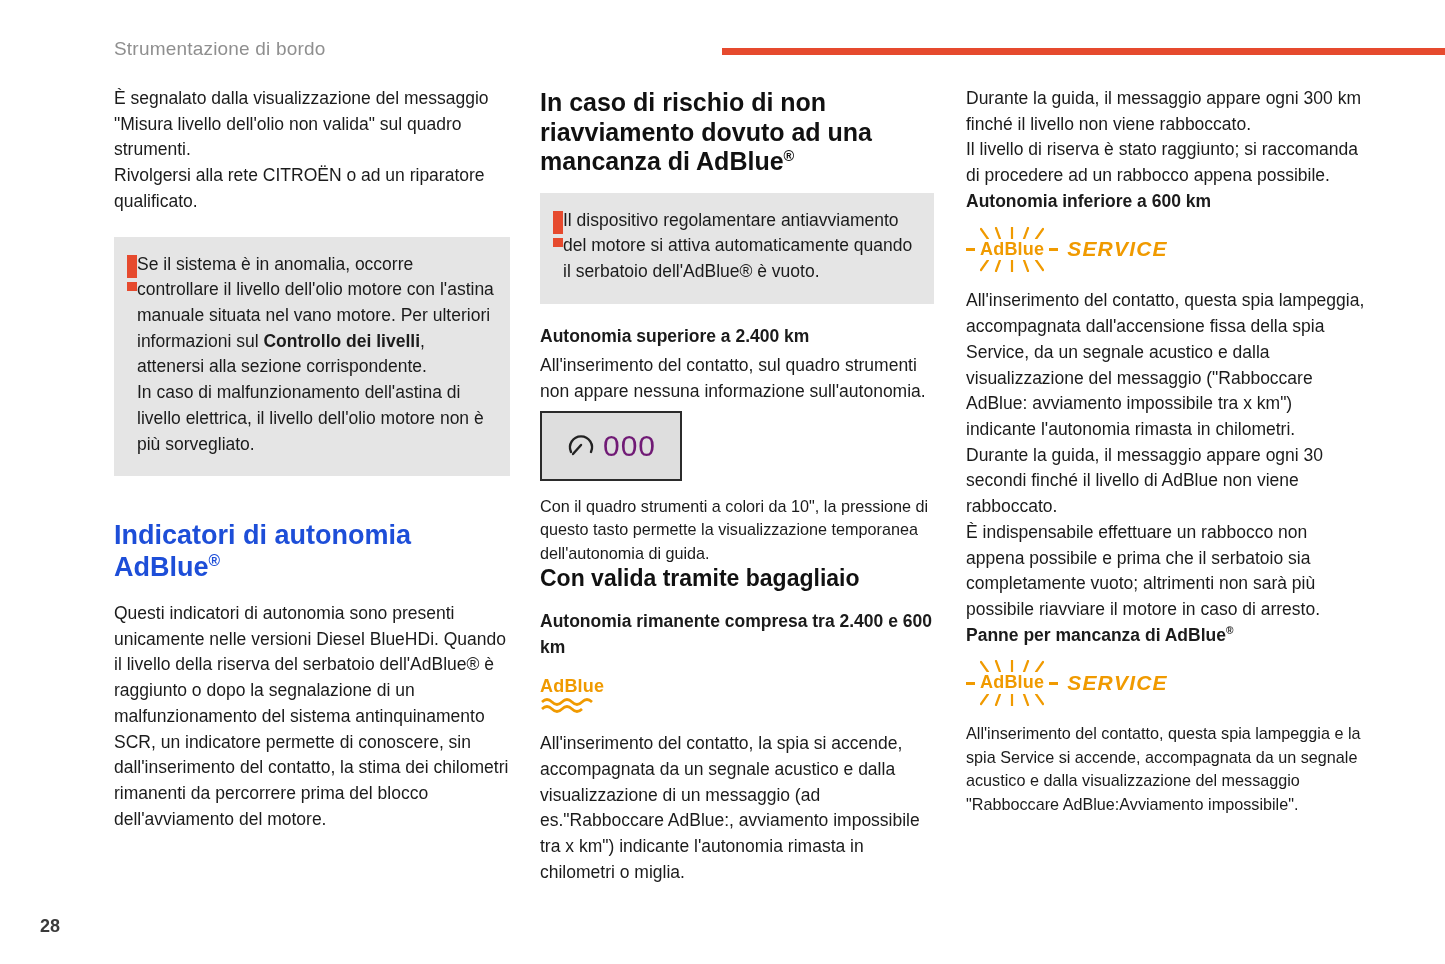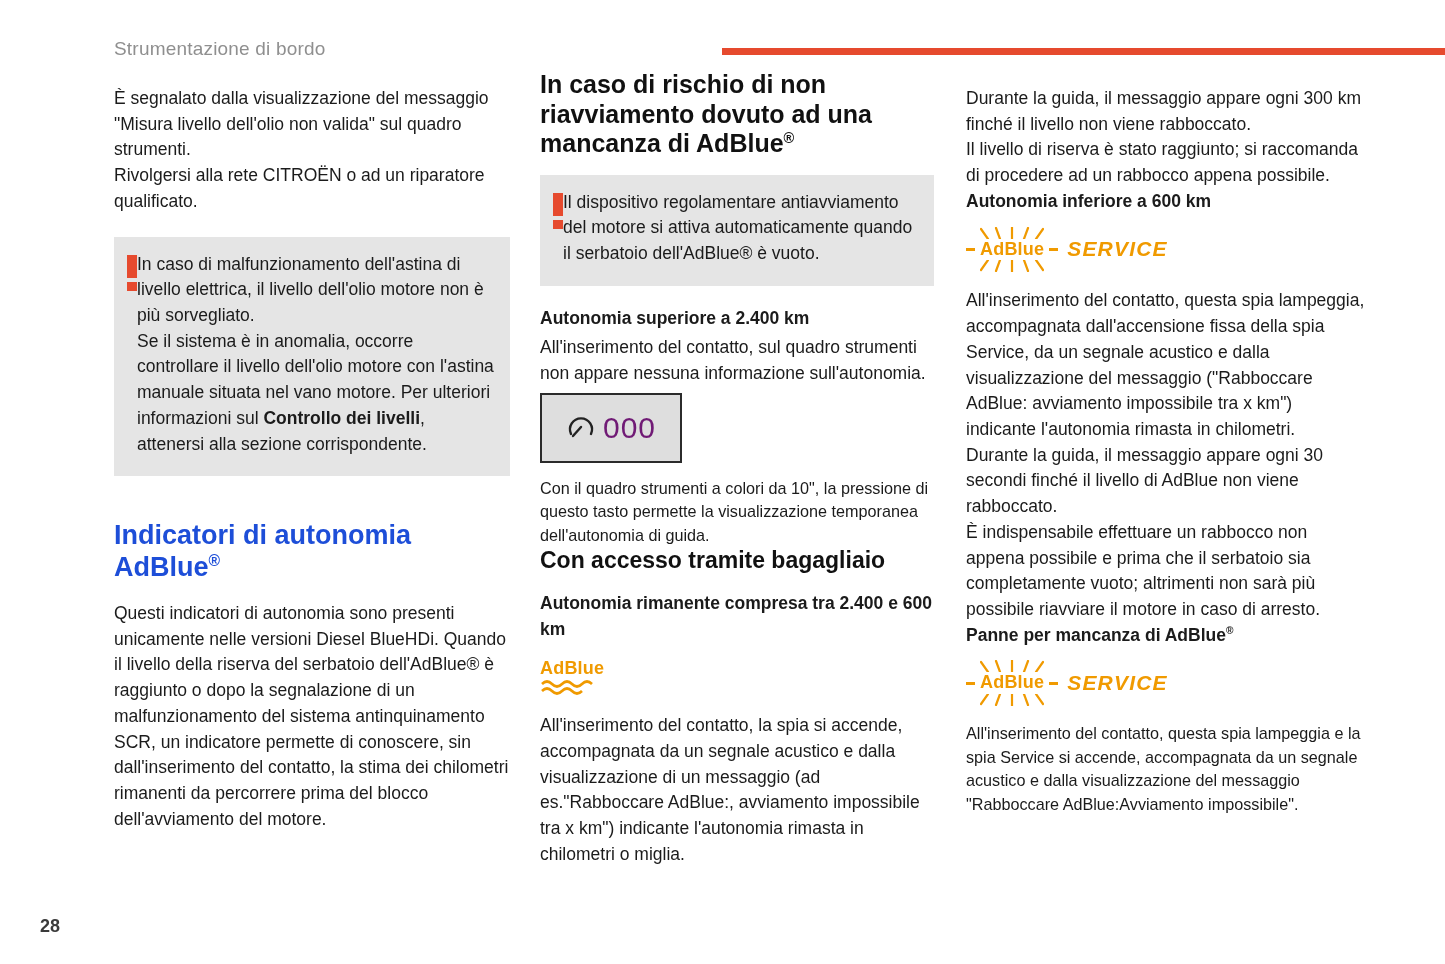--- a/index.html
+++ b/index.html
@@ -5,21 +5,21 @@
   html,body{margin:0;padding:0}
   body{font-family:"Liberation Sans",sans-serif;background:#ffffff;color:#1b1b1b}
   .page{position:relative;width:1445px;height:958px;background:#fff;overflow:hidden}
 
   .doc-header{position:absolute;left:114px;top:38px;font-size:19px;color:#8f8f8f;letter-spacing:.2px}
   .red-bar{position:absolute;left:722px;top:48px;width:723px;height:7px;background:#e64a2e}
   .page-num{position:absolute;left:40px;top:916px;font-size:18px;font-weight:700;color:#3a3a3a}
 
   .col{position:absolute;font-size:17.5px;line-height:1.47;color:#1b1b1b}
   .col1{left:114px;top:86px;width:396px}
-  .col2{left:540px;top:70px;width:394px}
+  .col2{left:540px;top:88px;width:394px}
   .col3{left:966px;top:86px;width:400px}
 
   p.body{white-space:pre-line;margin:0}
   .small{font-size:16.2px;line-height:1.45}
 
   .h-xl{font-size:27px;font-weight:700;line-height:1.16;color:#1d4ed8;margin:0 0 18px}
   .h-lg{font-size:25px;font-weight:700;line-height:1.18;color:#111;margin:0 0 16px}
   .h-md{font-size:23px;font-weight:700;line-height:1.2;color:#111;margin:0 0 16px}
   .h-sm{font-size:17.5px;font-weight:700;margin:0 0 4px}
   sup{font-size:58%;line-height:0}
@@ -62,22 +62,22 @@
   <section class="col col1">
     <p class="body">È segnalato dalla visualizzazione del messaggio "Misura livello dell'olio non valida" sul quadro strumenti.
 Rivolgersi alla rete CITROËN o ad un riparatore qualificato.</p>
 
     <div class="graybox gb-col1">
       <div class="excl">
         <div class="bar"></div>
           <div class="dot"></div>
       </div>
       <div>
+        <p><span>Se il sistema è in anomalia, occorre controllare il livello dell'olio motore con l'astina manuale situata nel vano motore. Per ulteriori informazioni sul </span><b>Controllo dei livelli</b><span>, attenersi alla sezione corrispondente.</span></p>
         <p>In caso di malfunzionamento dell'astina di livello elettrica, il livello dell'olio motore non è più sorvegliato.</p>
-        <p><span>Se il sistema è in anomalia, occorre controllare il livello dell'olio motore con l'astina manuale situata nel vano motore. Per ulteriori informazioni sul </span><b>Controllo dei livelli</b><span>, attenersi alla sezione corrispondente.</span></p>
       </div>
     </div>
 
     <h1 class="h-xl"><span>Indicatori di autonomia AdBlue</span><sup>®</sup></h1>
 
     <p class="body">Questi indicatori di autonomia sono presenti unicamente nelle versioni Diesel BlueHDi. Quando il livello della riserva del serbatoio dell'AdBlue® è raggiunto o dopo la segnalazione di un malfunzionamento del sistema antinquinamento SCR, un indicatore permette di conoscere, sin dall'inserimento del contatto, la stima dei chilometri rimanenti da percorrere prima del blocco dell'avviamento del motore.</p>
   </section>
 
   <section class="col col2">
     <h2 class="h-lg"><span>In caso di rischio di non riavviamento dovuto ad una mancanza di AdBlue</span><sup>®</sup></h2>
@@ -98,21 +98,21 @@
     <div class="check-button">
       <svg width="30" height="28" viewBox="0 0 30 28">
         <path d="M5 20 A 11 11 0 1 1 25 20" fill="none" stroke="#222" stroke-width="2.4" stroke-linecap="round"></path>
         <line x1="15" y1="13" x2="7" y2="22" stroke="#222" stroke-width="2.4" stroke-linecap="round"></line>
       </svg>
       <span class="zeros">000</span>
     </div>
 
     <p class="body small mb16">Con il quadro strumenti a colori da 10", la pressione di questo tasto permette la visualizzazione temporanea dell'autonomia di guida.</p>
 
-    <h2 class="h-md">Con accesso tramite bagagliaio</h2>
+    <h2 class="h-md">Con valida tramite bagagliaio</h2>
     <h3 class="h-sm mb14">Autonomia rimanente compresa tra 2.400 e 600 km</h3>
 
     <div class="adblue-logo">
       <span class="adblue-txt">AdBlue</span>
       <svg width="60" height="16" viewBox="0 0 60 16">
         <path d="M2 5 Q7 0 12 5 T22 5 T32 5 T42 5 T52 5" fill="none" stroke="#f09a00" stroke-width="2.6"></path>
         <path d="M2 12 Q7 7 12 12 T22 12 T32 12 T42 12" fill="none" stroke="#f09a00" stroke-width="2.6"></path>
       </svg>
     </div>
 

